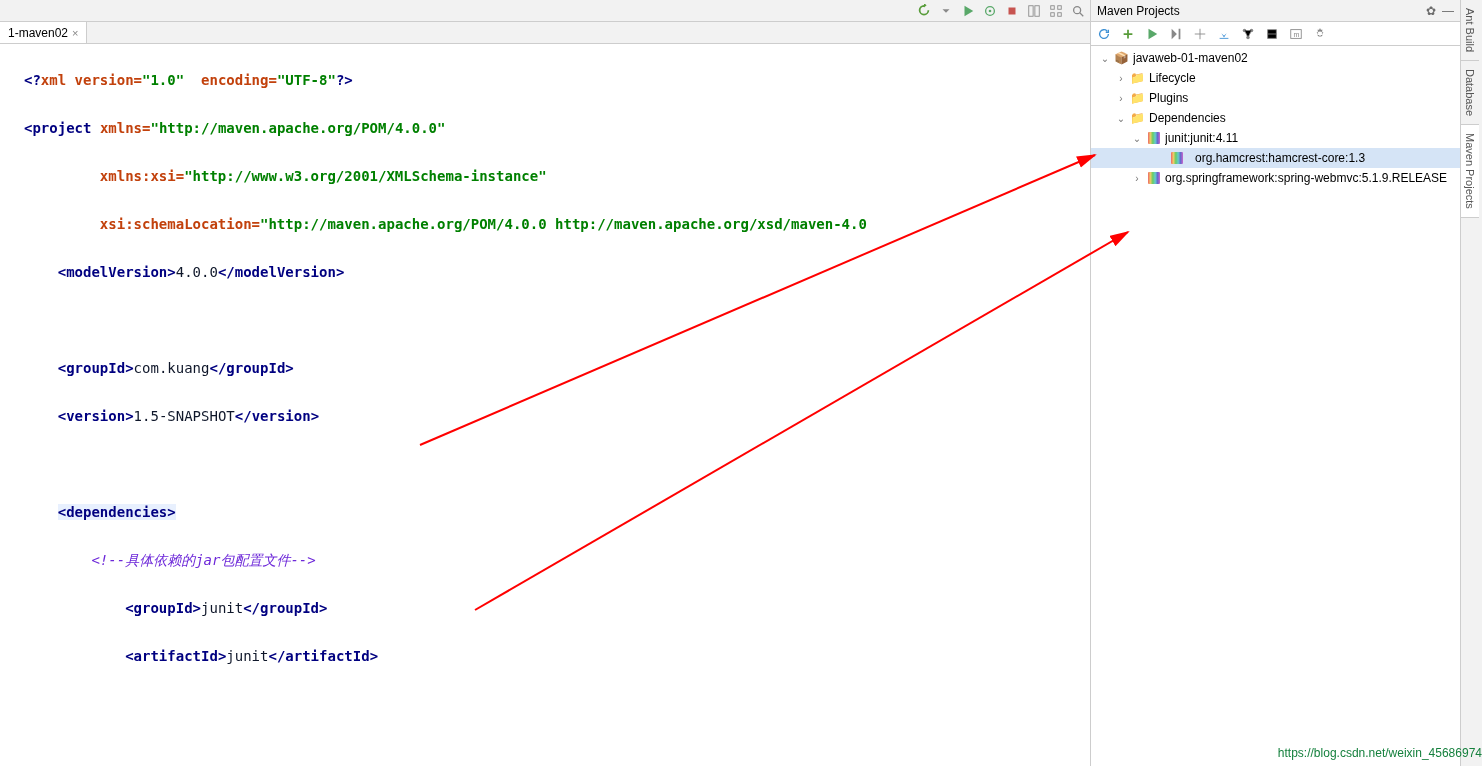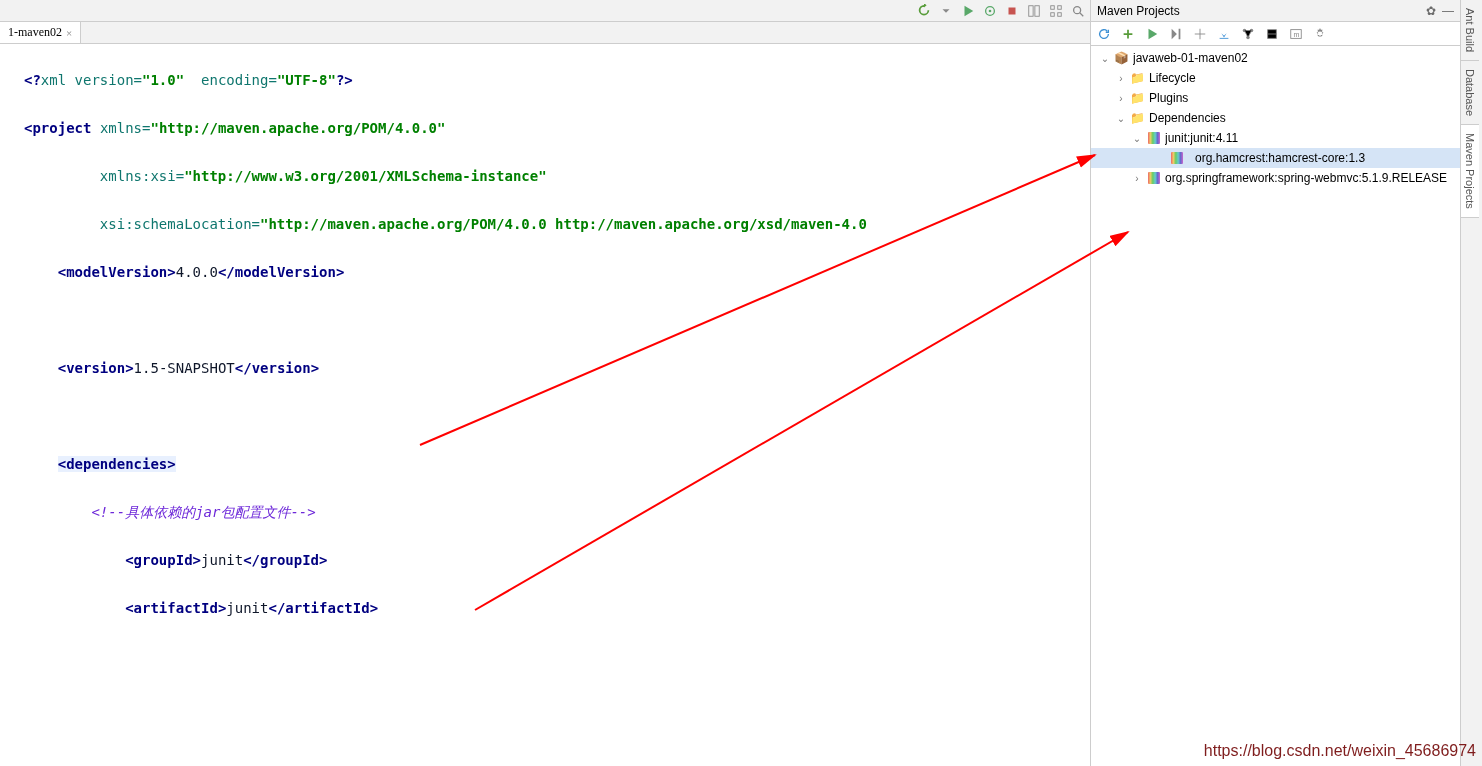--- a/index.html
+++ b/index.html
@@ -2,28 +2,28 @@
 <html><head>
 <meta charset="utf-8">
 <style>
 * { margin:0; padding:0; box-sizing:border-box; }
 body { font-family: 'Segoe UI', Arial, sans-serif; font-size:12px; background:#fff; overflow:hidden; width:1482px; height:766px; position:relative; }
 .app { display:flex; height:766px; }
 .editor-area { flex:1; display:flex; flex-direction:column; border-right:1px solid #cdcdcd; min-width:0; }
 .toolbar-top { height:22px; border-bottom:1px solid #cdcdcd; background:#f2f2f2; display:flex; align-items:center; gap:6px; padding:0 4px; justify-content:flex-end; }
 .tb-ic { width:16px; height:16px; display:inline-flex; align-items:center; justify-content:center; color:#6a6a6a; cursor:pointer; }
 .tb-ic svg { width:14px; height:14px; }
-.tab-bar { height:22px; background:#f2f2f2; border-bottom:1px solid #cdcdcd; display:flex; align-items:stretch;font-family:Liberation Serif, serif; }
+.tab-bar { height:22px; background:#f2f2f2; border-bottom:1px solid #cdcdcd; display:flex; align-items:stretch; }
 .tab { display:flex; align-items:center; padding:0 8px; background:#fff; border-right:1px solid #cdcdcd; gap:4px; font-size:12px; }
 .tab .close { color:#888; font-size:11px; }
 .code { flex:1; overflow:auto; white-space:pre; font-family:'Consolas','Microsoft YaHei',monospace; font-size:14px; line-height:24px; position:relative; padding-left:24px; }
 .code-line { min-height:24px; display:block; position:relative; }
 .hl-tag { background:#e8f0fe; }
 .t-tag { color:#000080; font-weight:bold; }
-.t-attr { color:#0f766e; font-weight:normal; }
+.t-attr { color:#c2410c; font-weight:bold; }
 .t-val { color:#008000; font-weight:bold; }
 .t-txt { color:#0f172a; }
 .t-cmt-zh { color:#6d28d9; font-style:italic; }
 .right { width:369px; display:flex; flex-direction:column; }
 .right-hdr { height:22px; background:#f2f2f2; border-bottom:1px solid #cdcdcd; display:flex; align-items:center; padding:0 6px; gap:6px; }
 .right-hdr .title { flex:1; font-size:12px; }
 .right-hdr .ic { color:#6b6b6b; font-size:12px; cursor:pointer; }
 .right-toolbar { height:24px; border-bottom:1px solid #cdcdcd; display:flex; align-items:center; padding:0 4px; gap:6px; }
 .rtb-ic { width:18px; height:18px; display:inline-flex; align-items:center;justify-content:center; cursor:pointer; }
 .rtb-ic svg{width:14px;height:14px;}
@@ -37,21 +37,21 @@
 .tn.level3 { padding-left:40px;}
 .tn.level4 { padding-left:56px;gap:11px;}
 .tn.sel { background:#d5e4f6; }
 .ic-m { color:#5c7cbb; }
 .ic-folder { color:#8ba7c9;}
 .ic-dep { display:inline-block; width:12px; height:12px; background:linear-gradient(90deg,#e66,#ec6,#6c6,#6cc,#66c,#c6c); border-radius:1px; }
 .side-tabs { width:22px; border-left:1px solid #cdcdcd; background:#f2f2f2; }
 .side-tab { writing-mode:vertical-rl; padding:8px 3px; font-size:11px; color:#555; border-bottom:1px solid #cdcdcd; cursor:pointer;}
 .side-tab.active { background:#fff;}
 .arrows { position:absolute; top:0; left:0; pointer-events:none; z-index:5;}
-.watermark { position:absolute; right:6px; bottom:6px; color:#7f1d1d; font-size:16px;}
+.watermark { position:absolute; right:0; bottom:6px; color:#15803d; font-size:12px;}
 </style>
 </head>
 <body>
 
 <div class="app">
   <div class="editor-area">
     <div class="toolbar-top">
       <span class="tb-ic">
           <svg viewBox="0 0 16 16">
             <path fill="#589c3a" d="M8 2v2l3-2.5L8-1v2a6 6 0 106 6h-2a4 4 0 11-4-4z"></path>
@@ -105,20 +105,21 @@
         <span class="close">×</span>
       </div>
     </div>
     <div class="code">
 <span class="code-line"><span class="t-tag">&lt;?</span><span class="t-attr">xml version=</span><span class="t-val">"1.0"</span><span class="t-attr">  encoding=</span><span class="t-val">"UTF-8"</span><span class="t-tag">?&gt;</span></span>
 <span class="code-line"><span class="t-tag">&lt;</span><span class="t-tag">project </span><span class="t-attr">xmlns=</span><span class="t-val">"http://maven.apache.org/POM/4.0.0"</span></span>
 <span class="code-line"><span>         </span><span class="t-attr">xmlns:xsi=</span><span class="t-val">"http://www.w3.org/2001/XMLSchema-instance"</span></span>
 <span class="code-line"><span>         </span><span class="t-attr">xsi:schemaLocation=</span><span class="t-val">"http://maven.apache.org/POM/4.0.0 http://maven.apache.org/xsd/maven-4.0</span></span>
 <span class="code-line"><span class="t-tag">    &lt;</span><span class="t-tag">modelVersion</span><span class="t-tag">&gt;</span><span class="t-txt">4.0.0</span><span class="t-tag">&lt;/</span><span class="t-tag">modelVersion</span><span class="t-tag">&gt;</span></span>
 <span class="code-line"> </span>
+<span class="code-line"><span class="t-tag">    &lt;</span><span class="t-tag">groupId</span><span class="t-tag">&gt;</span><span class="t-txt">com.kuang</span><span class="t-tag">&lt;/</span><span class="t-tag">groupId</span><span class="t-tag">&gt;</span></span>
 <span class="code-line"><span class="t-tag">    &lt;</span><span class="t-tag">version</span><span class="t-tag">&gt;</span><span class="t-txt">1.5-SNAPSHOT</span><span class="t-tag">&lt;/</span><span class="t-tag">version</span><span class="t-tag">&gt;</span></span>
 <span class="code-line"> </span>
 <span class="code-line"><span>    </span><span class="hl-tag"><span class="t-tag">&lt;</span><span class="t-tag">dependencies</span><span class="t-tag">&gt;</span></span></span>
 <span class="code-line"><span class="t-cmt-zh">        &lt;!--具体依赖的jar包配置文件--&gt;</span></span>
 <span class="code-line"><span class="t-tag">            &lt;</span><span class="t-tag">groupId</span><span class="t-tag">&gt;</span><span class="t-txt">junit</span><span class="t-tag">&lt;/</span><span class="t-tag">groupId</span><span class="t-tag">&gt;</span></span>
 <span class="code-line"><span class="t-tag">            &lt;</span><span class="t-tag">artifactId</span><span class="t-tag">&gt;</span><span class="t-txt">junit</span><span class="t-tag">&lt;/</span><span class="t-tag">artifactId</span><span class="t-tag">&gt;</span></span>
 
 
 
 

